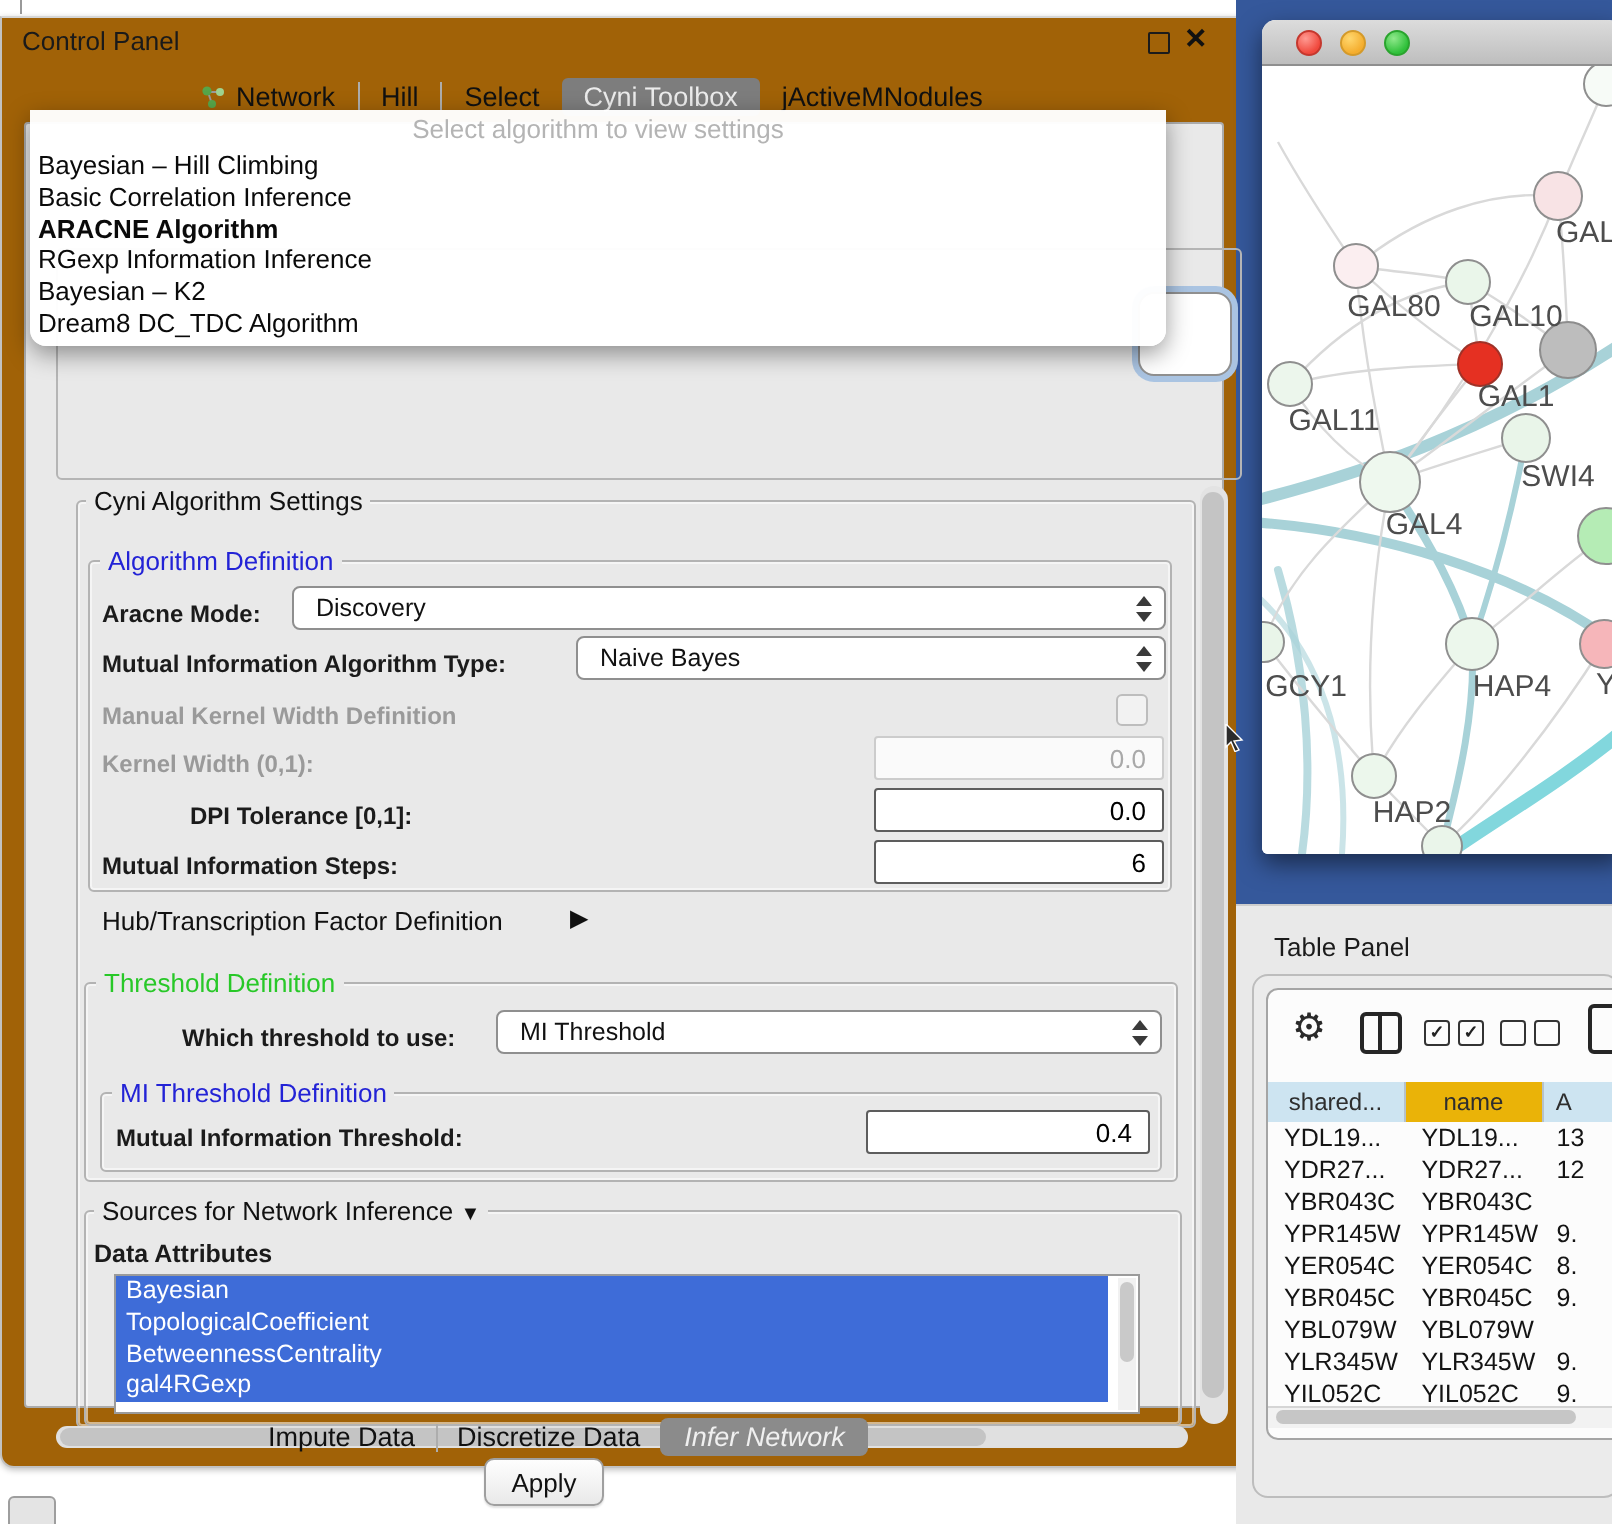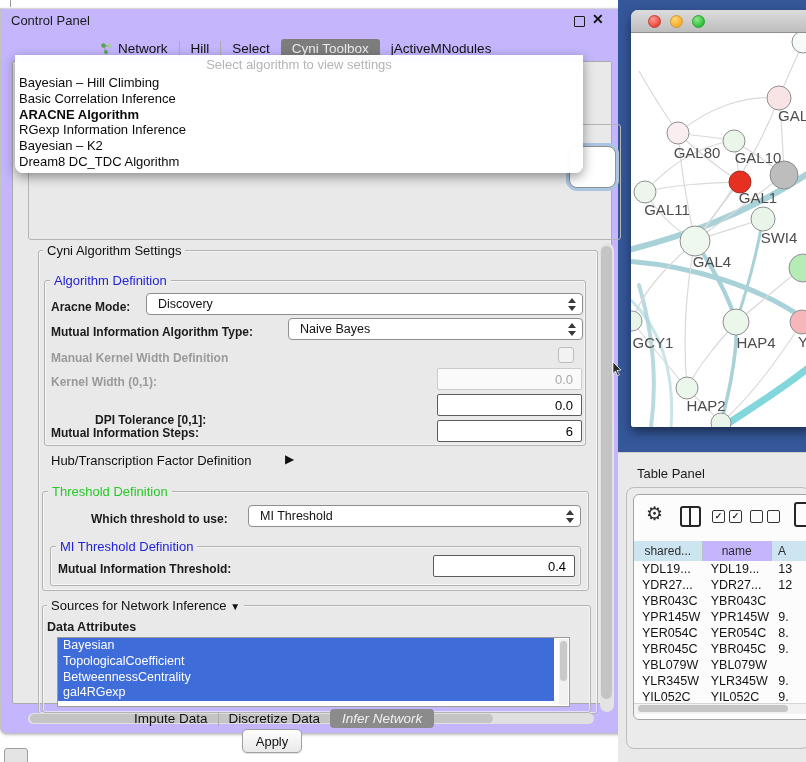--- a/index.html
+++ b/index.html
@@ -1,20 +1,20 @@
 <!DOCTYPE html>
 <html><head>
 <meta charset="utf-8">
 <style>
   html,body{margin:0;padding:0;background:#ffffff;}
   #stage{position:relative;width:806px;height:762px;overflow:hidden;background:#fff;
          font-family:"Liberation Sans",sans-serif;-webkit-font-smoothing:antialiased;}
   .abs{position:absolute;}
   
-  #control-panel{left:0;top:8px;width:690px;height:726px;background:#c4b5fd;
+  #control-panel{left:0;top:8px;width:690px;height:726px;background:#a16207;
     border:1px solid #c2c2c2;border-top:1px solid #d6d6d6;border-radius:0 0 7px 7px;
     box-sizing:border-box;box-shadow:0 1px 3px rgba(0,0,0,.25);}
   #cp-title{left:10px;top:4px;font-size:13px;color:#1a1a1a;white-space:nowrap;}
   #float-icon{left:573px;top:7px;width:9px;height:9px;border:1.5px solid #1b1b1b;border-radius:1px;}
   #close-icon{left:591px;top:2px;font-size:14px;font-weight:bold;color:#111;}
   
   #cp-tabs{left:88px;top:28px;height:22px;display:flex;align-items:center;font-size:13.5px;color:#111;}
   .tab{padding:2px 11px;white-space:nowrap;display:flex;align-items:center;gap:5px;}
   .tab.selected{background:#7d7d7d;color:#ececec;border-radius:3px;}
   .tabsep{width:1px;height:14px;background:#adadad;}
@@ -97,21 +97,21 @@
   #gear-icon{position:absolute;left:12px;top:7px;font-size:19px;color:#2a2a2a;}
   #columns-icon{position:absolute;left:46px;top:11px;width:17px;height:17px;border:2px solid #262626;border-radius:3px;}
   #columns-icon::after{content:"";position:absolute;left:7px;top:0;width:2px;height:17px;background:#262626;}
   .checkpair{position:absolute;top:15px;display:flex;gap:4px;}
   .cbox{width:11px;height:11px;border:1.5px solid #333;border-radius:2px;font-size:9px;line-height:11px;
     text-align:center;color:#222;font-weight:bold;}
   #partial-icon{position:absolute;left:160px;top:7px;width:16px;height:21px;border:2px solid #262626;border-radius:3px;}
   #tb-header{position:absolute;left:0;top:46px;width:100%;height:20px;display:flex;
     border-bottom:1px solid #9aa5ad;box-sizing:border-box;font-size:12px;color:#2e2e2e;}
   .hc{height:20px;line-height:20px;text-align:center;border-right:1px solid #b6c2ca;box-sizing:border-box;
-      background:#c4b5fd;overflow:hidden;white-space:nowrap;}
+      background:#eab308;overflow:hidden;white-space:nowrap;}
   .hc.hl{background:#cde4f1;}
   .hc1{width:76px;}.hc2{width:77px;}.hc3{width:46px;text-align:left;padding-left:6px;}
   #tb-rows{position:absolute;left:0;top:66px;width:100%;height:142px;overflow:hidden;font-size:12.5px;color:#141414;}
   .trow{display:flex;height:16px;line-height:16px;}
   .tc{white-space:nowrap;overflow:hidden;}
   .tc1{width:68px;padding-left:8px;}.tc2{width:69px;padding-left:8px;}.tc3{width:40px;padding-left:6px;}
   #tb-hscroll{position:absolute;left:0px;top:208px;width:180px;height:10px;background:#f2f2f2;border-top:1px solid #d5d5d5;}
   #tb-hthumb{position:absolute;left:4px;top:1px;width:150px;height:7px;background:#c6c6c6;border-radius:4px;}
   #cursor{left:612px;top:362px;width:12px;height:14px;}
 </style>
@@ -184,21 +184,21 @@
       </div>
 
       <span class="lbl gray" style="left:38px;top:289px;">Manual Kernel Width Definition</span>
       <div class="abs" id="manual-checkbox"></div>
 
       <span class="lbl gray" style="left:38px;top:313px;">Kernel Width (0,1):</span>
       <div class="field disabled" style="left:424px;top:306px;width:145px;">
         <span>0.0</span>
       </div>
 
-      <span class="lbl" style="left:38px;top:351px;padding-left:44px;">DPI Tolerance [0,1]:</span>
+      <span class="lbl" style="left:38px;top:339px;padding-left:44px;">DPI Tolerance [0,1]:</span>
       <div class="field" style="left:424px;top:332px;width:145px;">
         <span>0.0</span>
       </div>
 
       <span class="lbl" style="left:38px;top:364px;">Mutual Information Steps:</span>
       <div class="field" style="left:424px;top:358px;width:145px;">
         <span>6</span>
       </div>
 
       <span class="lbl" id="hub-label">Hub/Transcription Factor Definition</span>

